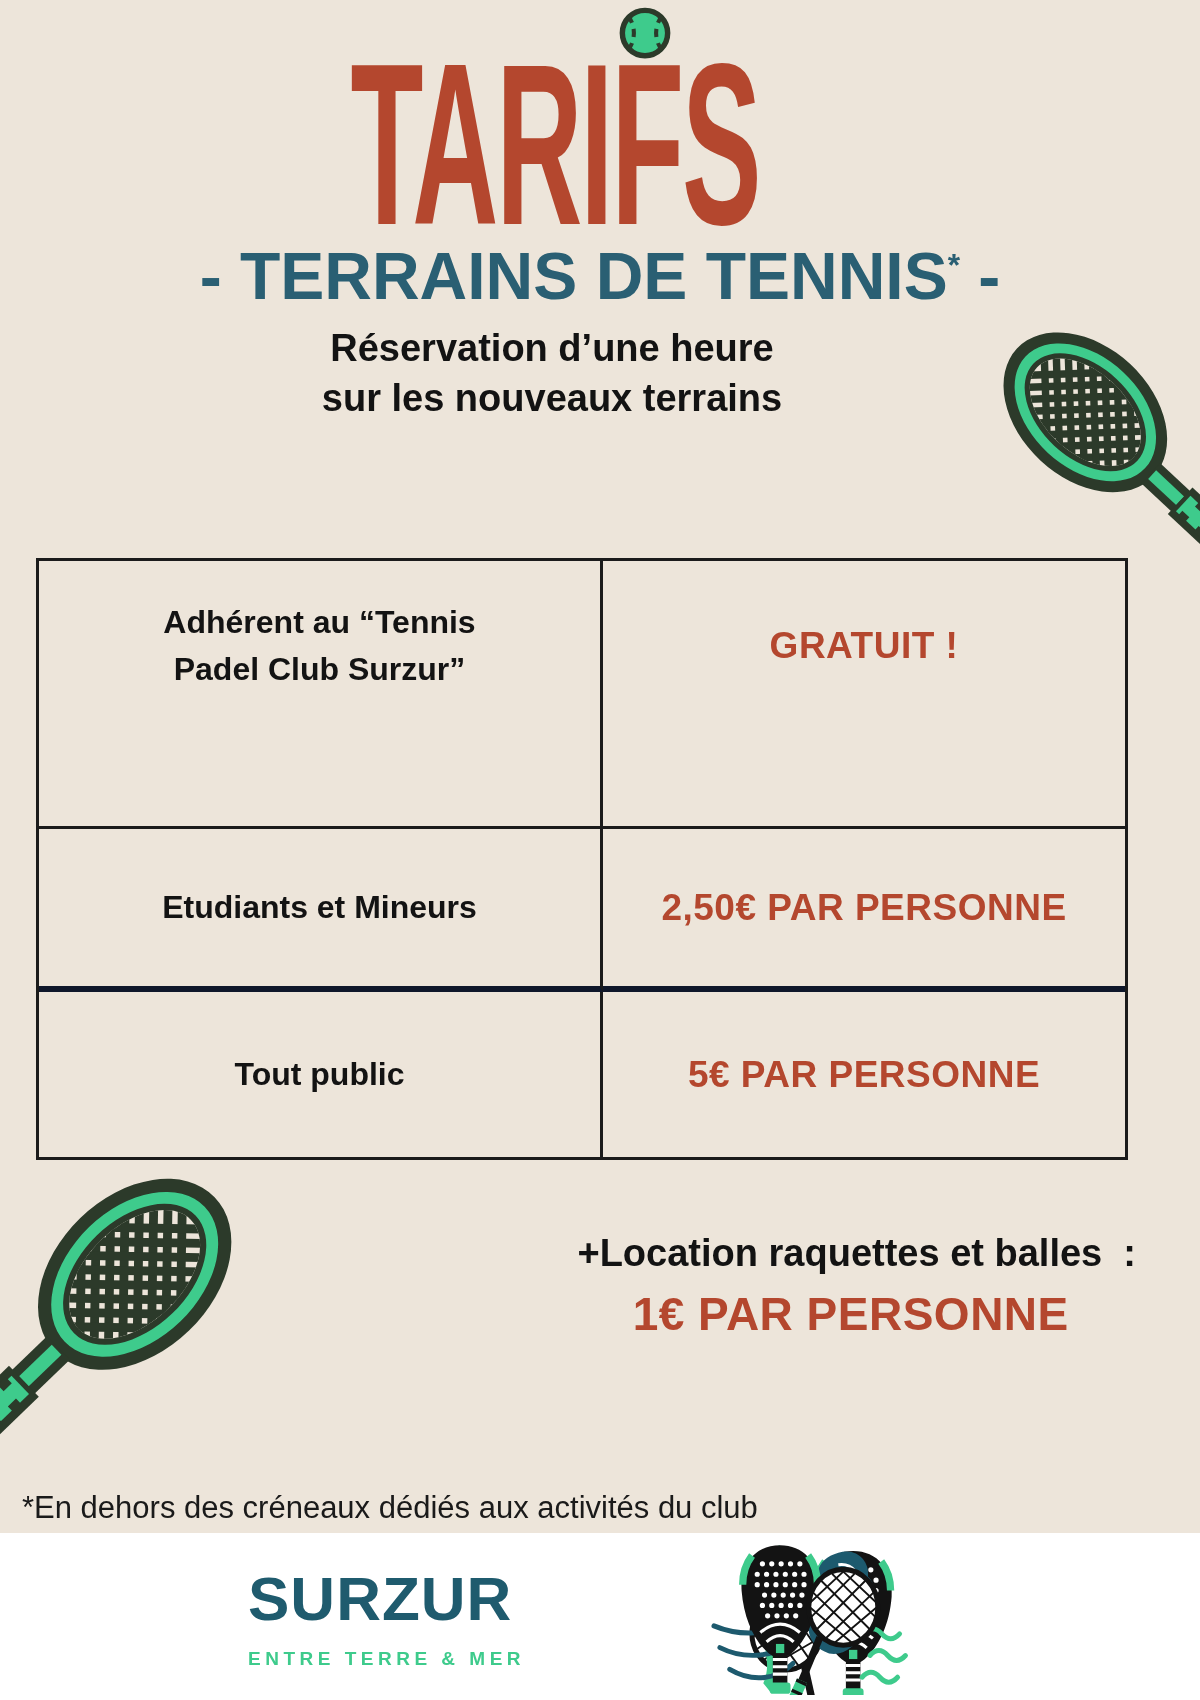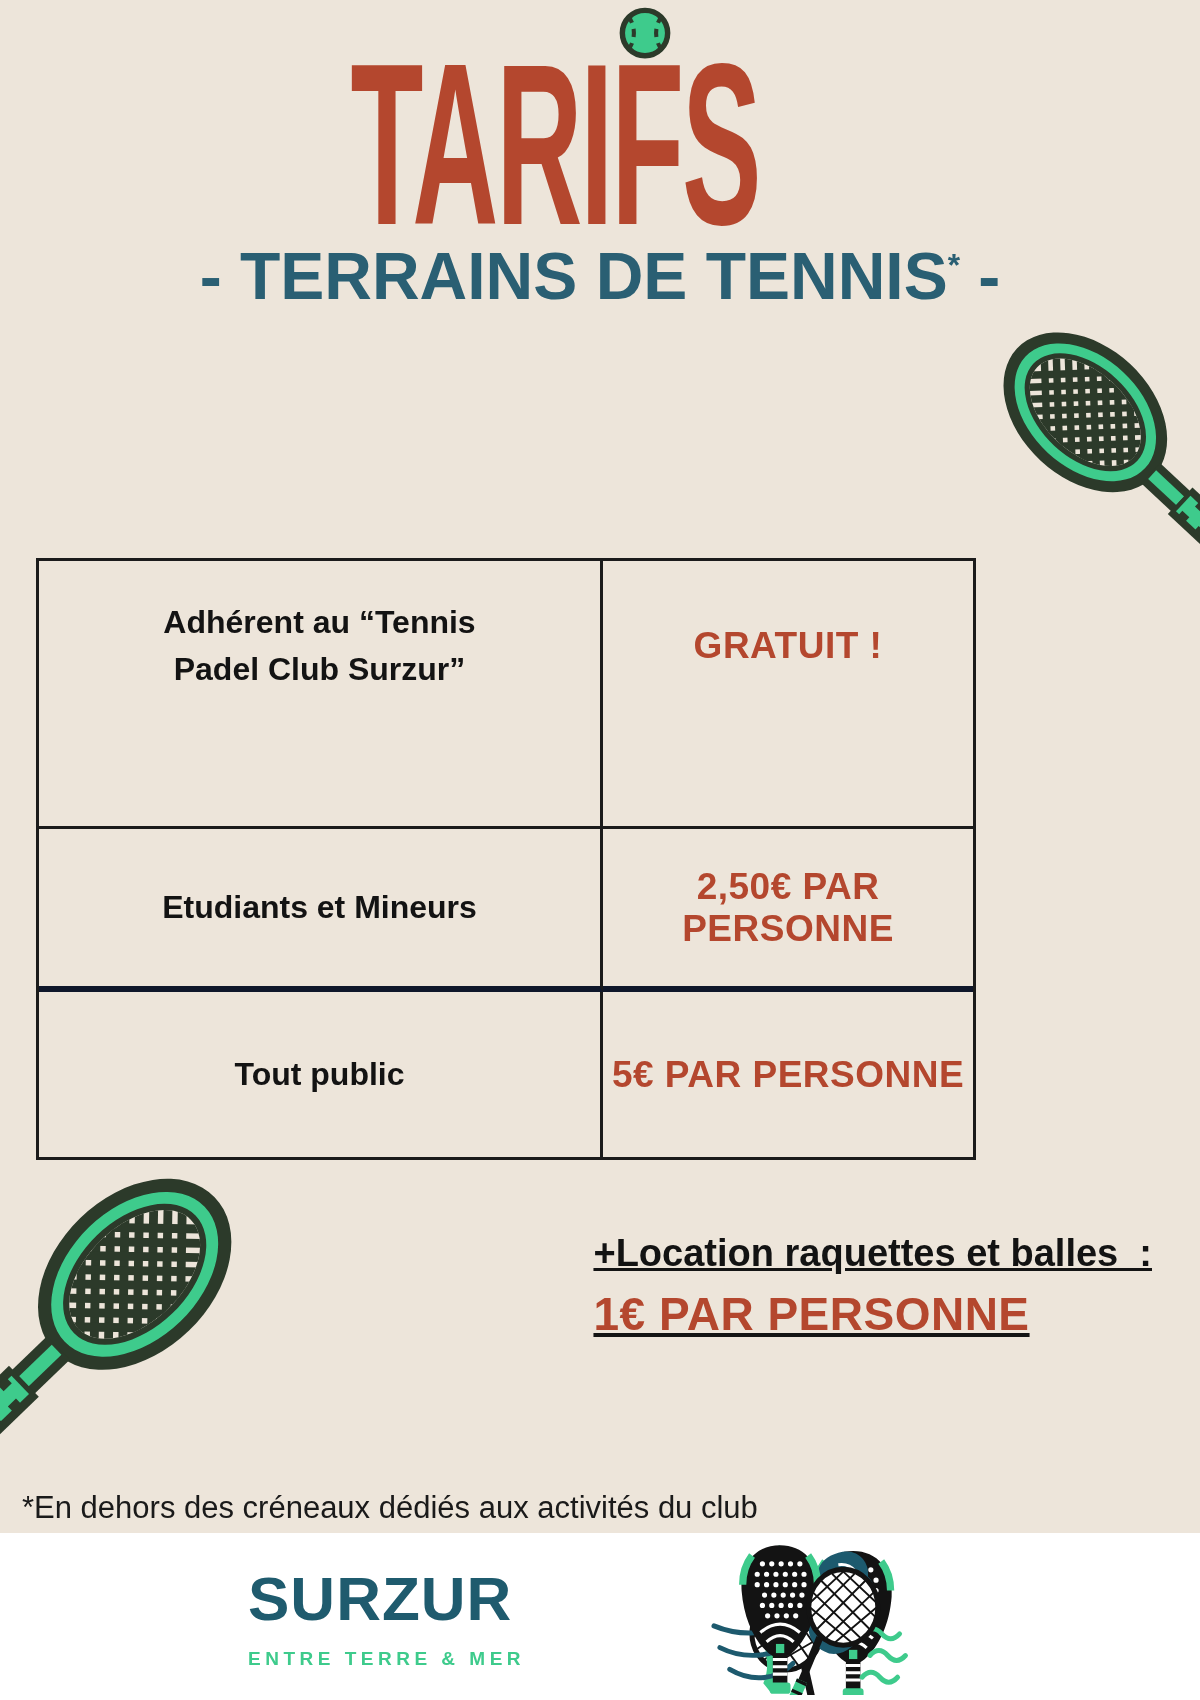--- a/index.html
+++ b/index.html
@@ -28,32 +28,32 @@
     position:absolute;left:0;top:323px;width:1104px;margin:0;
     text-align:center;font-size:38px;line-height:50px;font-weight:bold;color:#131313;
   }
   
   .racket-tr{position:absolute;left:1000px;top:306px;width:170px;height:351px;
     transform:rotate(-47deg);transform-origin:85px 106px;}
   .racket-bl{position:absolute;left:34px;top:1148px;width:202px;height:417px;
     transform:rotate(46deg);transform-origin:101px 126px;}
   
   .price-table{
-    position:absolute;left:36px;top:558px;width:940px;height:602px;
+    position:absolute;left:36px;top:558px;width:1092px;height:602px;
     box-sizing:border-box;border:3px solid #1b1b1b;
     display:grid;grid-template-columns:564px 1fr;grid-template-rows:268px 163px 1fr;
   }
   .cell{display:flex;align-items:center;justify-content:center;text-align:center;box-sizing:border-box;}
   .cell.c1{border-right:3px solid #1b1b1b;}
   .cell.r1{border-bottom:3px solid #1b1b1b;padding-bottom:96px;}
   .cell.r2{border-bottom:6px solid #0f172a;}
   .cat{font-size:32px;font-weight:bold;color:#131313;line-height:1.45;max-width:400px;}
   .price{font-size:37px;font-weight:bold;color:#B4472E;letter-spacing:0.5px;}
   
-  .rental{position:absolute;right:48px;top:1232px;text-align:left;text-decoration:underline;}
+  .rental{position:absolute;right:64px;top:1232px;text-align:center;}
   .rental-label{font-size:38px;font-weight:bold;color:#131313;margin:0;}
   .rental-price{font-size:46px;font-weight:bold;color:#B4472E;margin:12px 12px 0 0;letter-spacing:0.5px;}
   
   .footnote{position:absolute;left:10px;top:1478px;font-size:31px;font-weight:400;color:#1a1a1a;margin:12px;}
   
   .footer{position:absolute;left:0;bottom:0;width:1200px;height:167px;background:#ffffff;}
   .town{position:absolute;left:248px;top:30px;width:240px;text-align:center;}
   .town-name{font-size:62px;font-weight:bold;color:#1F5B6E;letter-spacing:1px;margin:0;}
   .town-motto{font-size:19px;font-weight:bold;color:#3ECB8C;letter-spacing:4.5px;margin:14px 0 0 0;white-space:nowrap;}
   .club-logo{position:absolute;left:593px;top:6px;}
@@ -118,20 +118,24 @@
   </defs>
 </svg>
 
 <div class="poster">
 
   <svg class="ball" viewBox="0 0 64 64">
       <use href="#sym-ball"></use>
     </svg>
   <h1 class="title">TARIFS</h1>
   <h2 class="subtitle"><span>- TERRAINS DE TENNIS</span><sup>*</sup><span> -</span></h2>
+  <p class="tagline">
+    <span>Réservation d’une heure</span><br>
+    <span>sur les nouveaux terrains</span>
+  </p>
 
   <svg class="racket-tr" viewBox="0 0 160 330">
       <use href="#sym-racket"></use>
     </svg>
   <svg class="racket-bl" viewBox="0 0 160 330">
       <use href="#sym-racket"></use>
     </svg>
 
   <div class="price-table">
     <div class="cell c1 r1">

